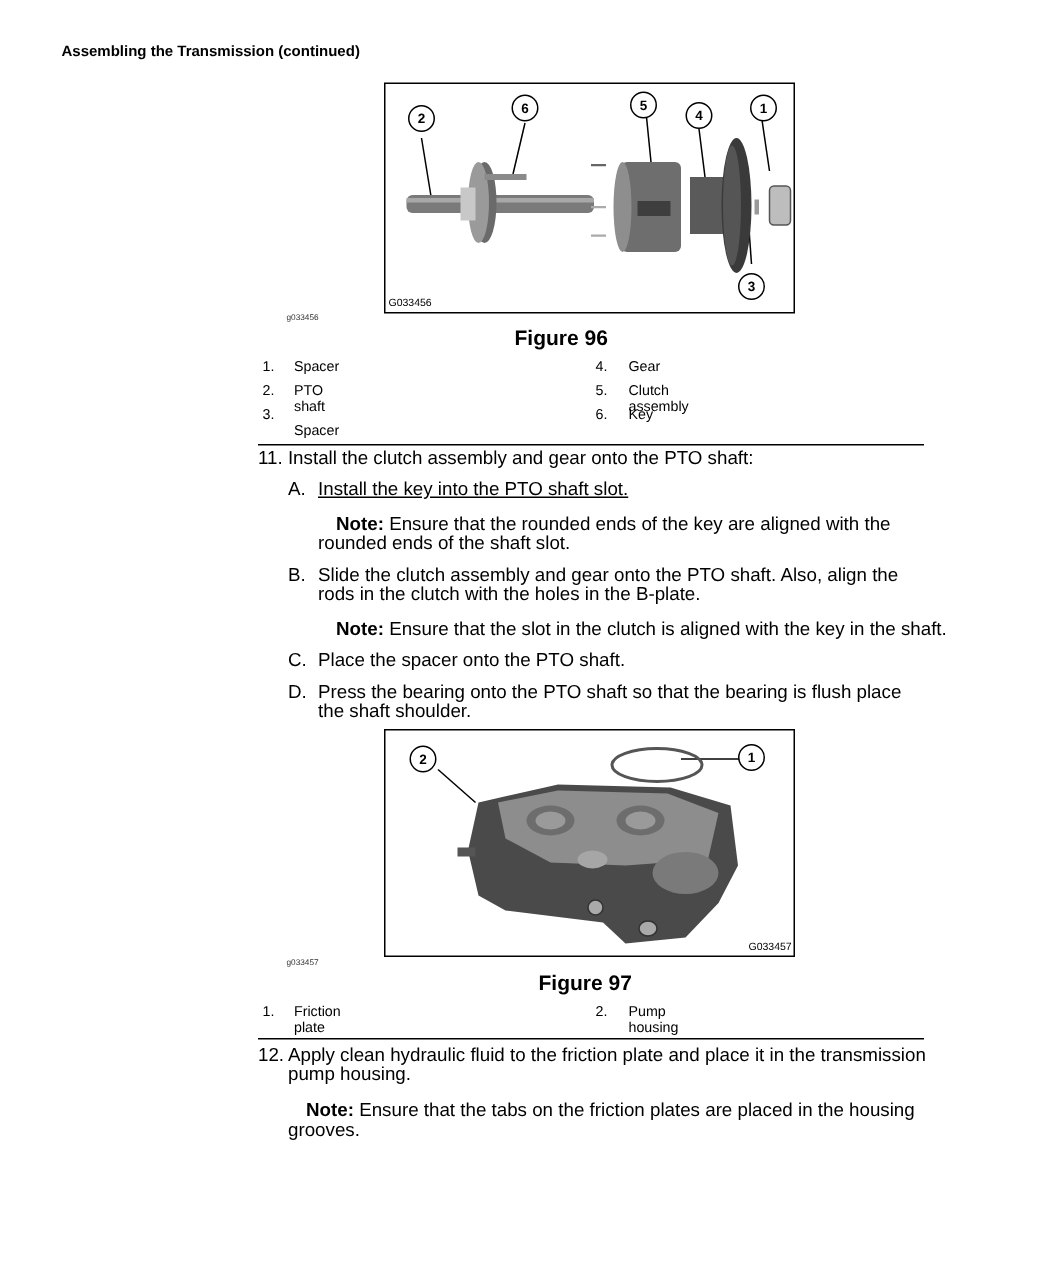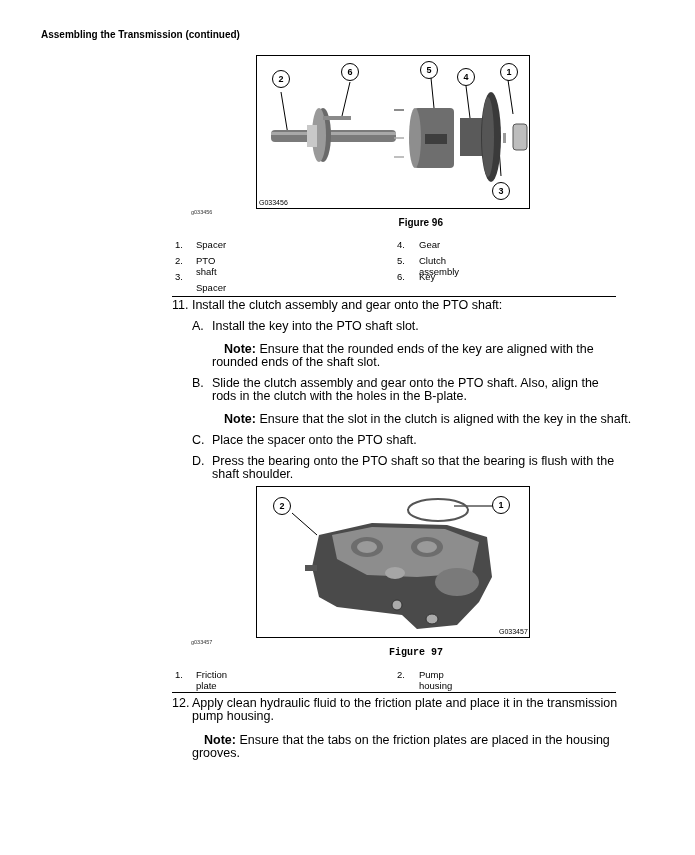--- a/index.html
+++ b/index.html
@@ -3,21 +3,21 @@
 <meta charset="utf-8">
 <style>
   html, body { margin: 0; padding: 0; background: #ffffff; }
   body { width: 695px; height: 855px; position: relative; overflow: hidden;
          font-family: "Liberation Sans", sans-serif; color: #000; }
   .abs { position: absolute; }
   .title { left: 41px; top: 29px; font-size: 10px; font-weight: bold; }
   .figbox { border: 1.5px solid #000; background: #fff; box-sizing: border-box; }
   .gid-small { font-size: 5.5px; color: #333; }
   .gid-inner { font-size: 7px; }
-  .figcap { font-size: 10px; font-weight: bold; width: 100px; text-align: right; }
+  .figcap { font-size: 14px; font-weight: bold; width: 100px; text-align: left; }
   .legend { font-size: 9.5px; }
   .legend .num { position: absolute; }
   .legend .lbl { position: absolute; }
   .rule { height: 0; border-top: 1.2px solid #000; }
   .step { font-size: 12.5px; line-height: 13px; }
   .note b { font-weight: bold; padding-left: 12px; }
   .callout { position: absolute; width: 16px; height: 16px; border: 1.3px solid #000; border-radius: 50%;
              background: #fff; font-size: 9px; font-weight: bold; text-align: center; line-height: 16px; box-sizing: content-box; }
 </style>
 </head>
@@ -89,21 +89,21 @@
 
 <div class="abs rule" style="left:172px; top:296px; width:444px;"></div>
 
 <div class="abs step" style="left:172px; top:299px; width:450px;">
   <span>11.</span>
   <span>Install the clutch assembly and gear onto the PTO shaft:</span>
 </div>
 
 <div class="abs step" style="left:192px; top:320px; width:430px;">
   <span style="position:absolute;left:0;">A.</span>
-  <span style="position:absolute;left:20px;">Install the key into the PTO shaft slot.</span>
+  <span style="position:absolute;left:20px;text-decoration:underline;">Install the key into the PTO shaft slot.</span>
 </div>
 <div class="abs step note" style="left:212px; top:343px; width:400px;">
   <b>Note:</b>
   <span>Ensure that the rounded ends of the key are aligned with the rounded ends of the shaft slot.</span>
 </div>
 
 <div class="abs step" style="left:192px; top:377px; width:430px;">
   <span style="position:absolute;left:0;">B.</span>
   <span style="position:absolute;left:20px;width:400px;">Slide the clutch assembly and gear onto the PTO shaft.  Also, align the rods in the clutch with the holes in the B-plate.</span>
 </div>
@@ -112,21 +112,21 @@
   <span>Ensure that the slot in the clutch is aligned with the key in the shaft.</span>
 </div>
 
 <div class="abs step" style="left:192px; top:434px; width:430px;">
   <span style="position:absolute;left:0;">C.</span>
   <span style="position:absolute;left:20px;text-align:center;">Place the spacer onto the PTO shaft.</span>
 </div>
 
 <div class="abs step" style="left:192px; top:455px; width:430px;">
   <span style="position:absolute;left:0;">D.</span>
-  <span style="position:absolute;left:20px;width:408px;">Press the bearing onto the PTO shaft so that the bearing is flush with the shaft shoulder.</span>
+  <span style="position:absolute;left:20px;width:408px;">Press the bearing onto the PTO shaft so that the bearing is flush place the shaft shoulder.</span>
 </div>
 
 <div class="abs figbox" style="left:256px; top:486px; width:274px; height:152px;">
   <svg width="271" height="149" viewBox="0 0 271 149" style="position:absolute;left:0;top:0;">
 
     <line x1="35" y1="26" x2="60" y2="48" stroke="#000" stroke-width="1"></line>
     <line x1="197" y1="19" x2="236" y2="19" stroke="#000" stroke-width="1"></line>
 
     <ellipse cx="181" cy="23" rx="30" ry="11" fill="none" stroke="#555" stroke-width="2"></ellipse>
 
@@ -140,21 +140,21 @@
     <ellipse cx="200" cy="95" rx="22" ry="14" fill="#7a7a7a"></ellipse>
     <ellipse cx="175" cy="132" rx="6" ry="5" fill="#aaa" stroke="#333"></ellipse>
     <ellipse cx="140" cy="118" rx="5" ry="5" fill="#aaa" stroke="#333"></ellipse>
     <rect x="48" y="78" width="12" height="6" fill="#555"></rect>
   </svg>
   <div class="callout" style="left:16px; top:10px;">2</div>
   <div class="callout" style="left:235px; top:9px;">1</div>
   <div class="abs gid-inner" style="left:242px; top:141px;">G033457</div>
 </div>
 <div class="abs gid-small" style="left:191px; top:639px;">g033457</div>
-<div class="abs figcap" style="left:343px; top:647px;font-family:Liberation Mono, monospace;">Figure 97</div>
+<div class="abs figcap" style="left:359px; top:647px;">Figure 97</div>
 
 <div class="abs legend" style="left:0; top:0;">
   <span class="num" style="left:175px; top:669px;">1.</span>
   <span class="lbl" style="left:196px; top:669px;">Friction plate</span>
   <span class="num" style="left:397px; top:669px;">2.</span>
   <span class="lbl" style="left:419px; top:669px;">Pump housing</span>
 </div>
 
 <div class="abs rule" style="left:172px; top:692px; width:444px;"></div>
 

